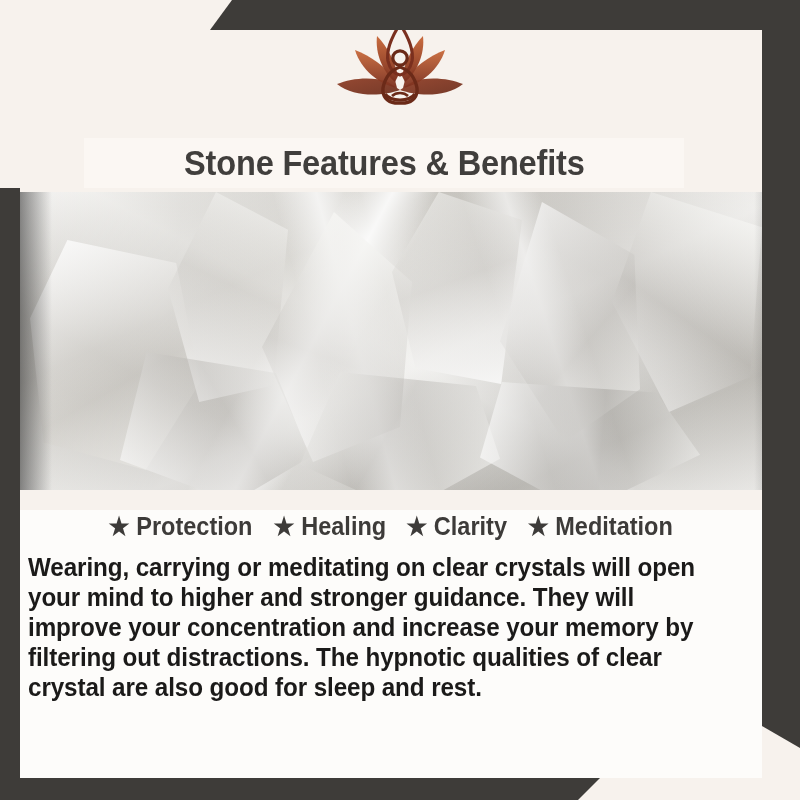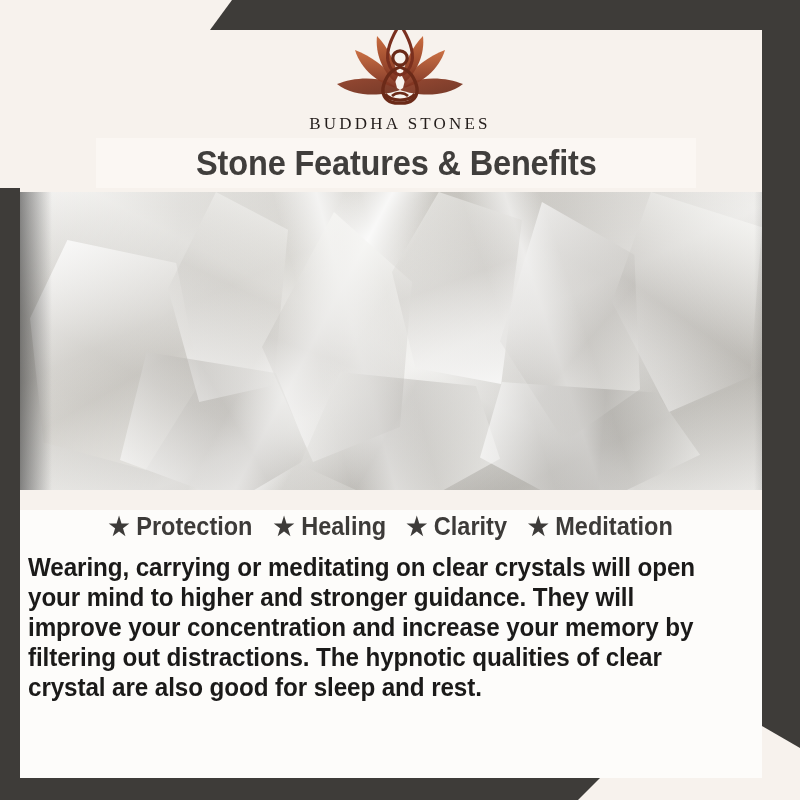--- a/index.html
+++ b/index.html
@@ -64,21 +64,21 @@
     margin-top:4px;
     font-family:"Liberation Serif", serif;
     font-size:17px;
     letter-spacing:3.2px;
     color:#231d1b;
     font-weight:400;
   }
 
   #title-bar {
     position:absolute;
-    left:96px; top:138px;
+    left:84px; top:138px;
     width:600px; height:50px;
     background:#fbf7f3;
     display:flex; align-items:center; justify-content:center;
   }
 
   #page-title {
     font-family:"Liberation Sans Narrow","Liberation Sans", sans-serif;
     font-weight:bold;
     font-size:35px;
     color:#403e3c;
@@ -271,21 +271,20 @@
 
         <path d="M75 6 C 66 20, 61 32, 63 43 C 65 52, 70 56, 75 57 C 80 56, 85 52, 87 43 C 89 32, 84 20, 75 6 Z" fill="none" stroke="#7a2f1e" stroke-width="3.2"></path>
 
         <circle cx="75" cy="40" r="7.2" fill="none" stroke="#6b2a18" stroke-width="3.2"></circle>
 
         <path d="M75 49 C 66 52, 60 60, 58 70 C 57 78, 62 84, 70 85 L 80 85 C 88 84, 93 78, 92 70 C 90 60, 84 52, 75 49 Z" fill="none" stroke="#6b2a18" stroke-width="3.4"></path>
 
         <path d="M60 76 C 66 84, 84 84, 90 76" fill="none" stroke="#6b2a18" stroke-width="3.2"></path>
         <path d="M67 78 C 71 74, 79 74, 83 78" fill="none" stroke="#6b2a18" stroke-width="2.6"></path>
       </svg>
-      <div id="brand-name">BUDDHA STONES</div>
     </div>
 
     <div id="title-bar">
       <div id="page-title">Stone Features &amp; Benefits</div>
     </div>
   </div>
 
   <div id="hero">
     <div id="hero-photo">
       <div class="facet f1"></div>

